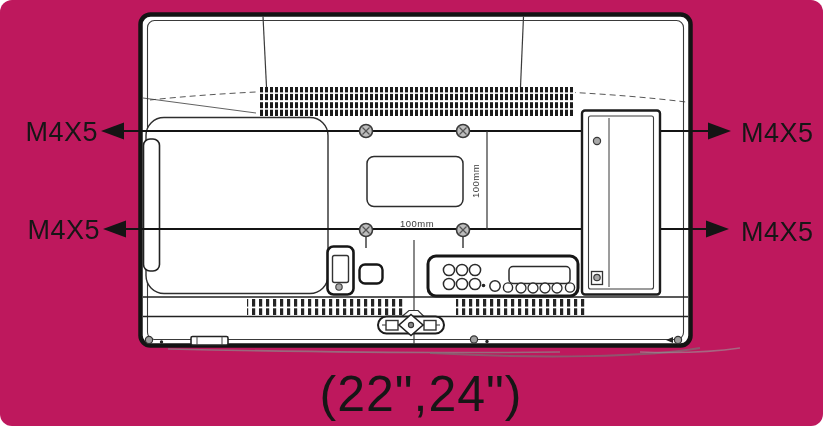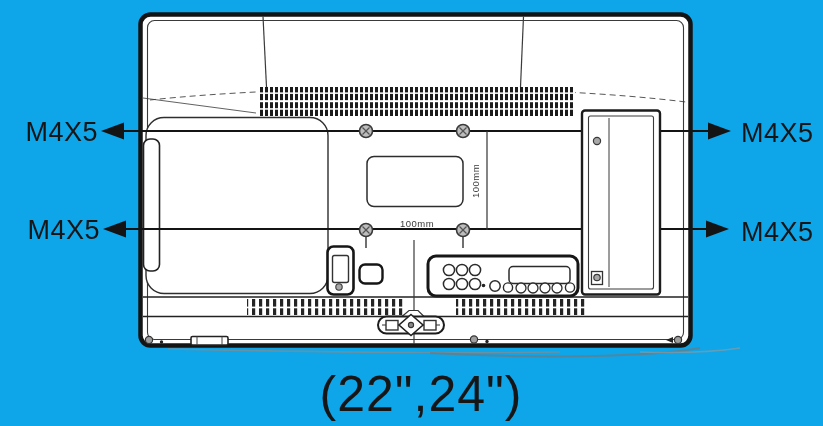--- a/index.html
+++ b/index.html
@@ -3,22 +3,23 @@
 <meta charset="utf-8">
 <style>
   html, body {
     margin: 0; padding: 0;
     background: #ffffff;
     font-family: "Liberation Sans", sans-serif;
   }
   .stage {
     position: relative;
     width: 823px; height: 426px;
-    background: #0ea5e9;
+    background: #be185d;
     overflow: hidden;
+    border-radius: 12px;
   }
   svg { position: absolute; inset: 0; }
   text { fill: #161616; }
   .callout-text { font-size: 27px; letter-spacing: 0.5px; }
   .dim-text { font-size: 9.5px; fill: #3a3a3a; letter-spacing: 0.5px; }
   .caption-text { font-size: 50px; letter-spacing: 1px; }
 </style>
 </head>
 <body>
 

